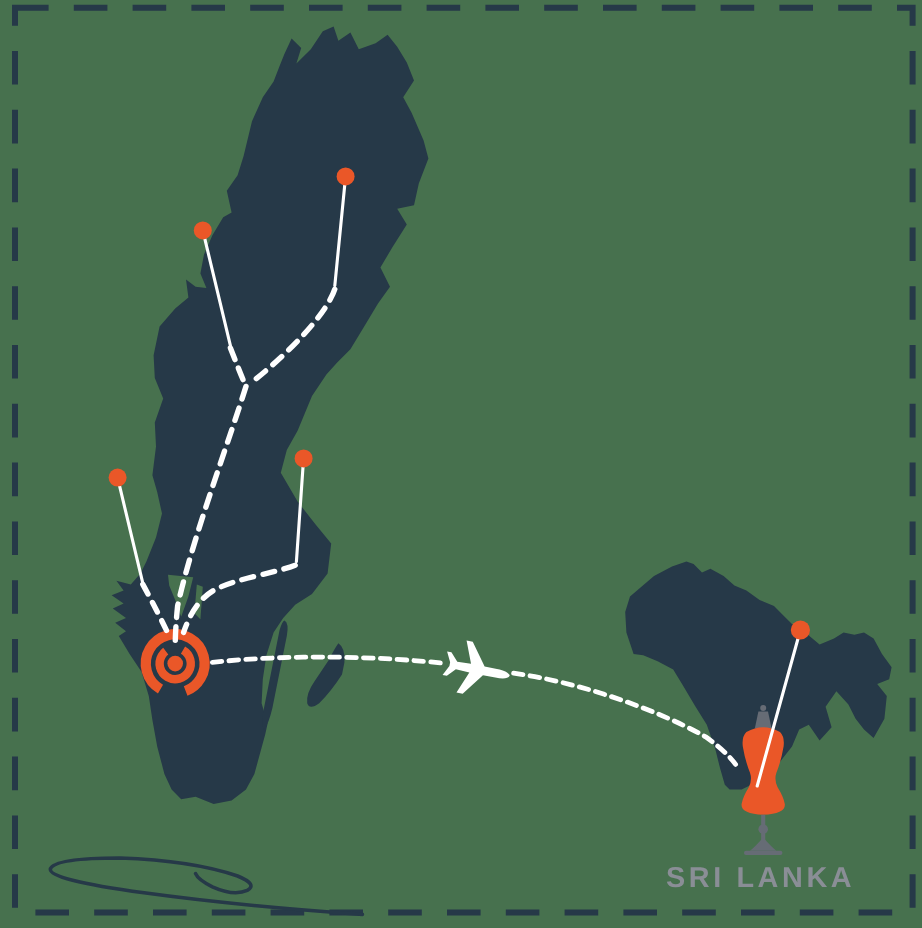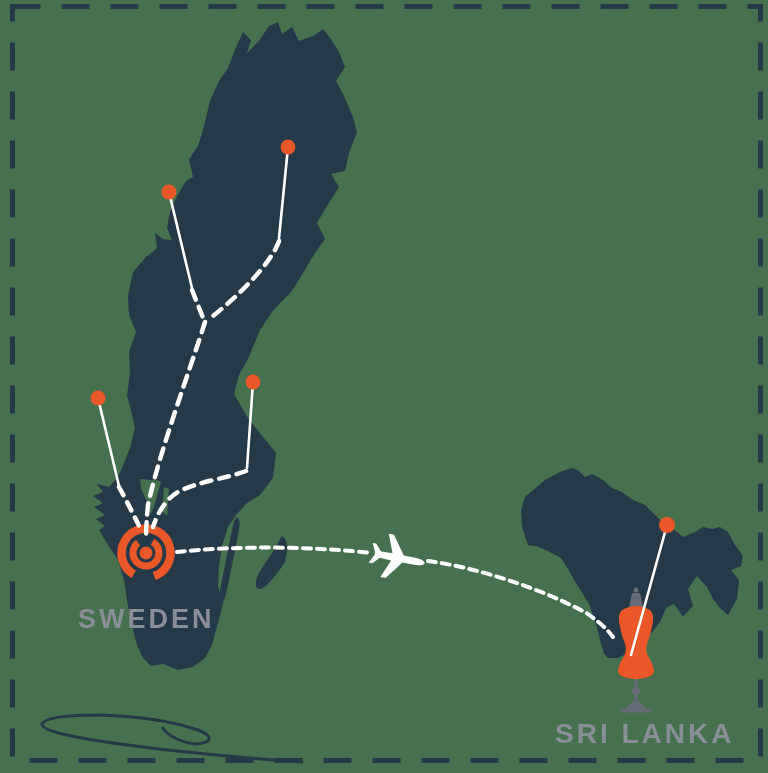--- a/index.html
+++ b/index.html
@@ -2,21 +2,21 @@
 <html><head>
 <meta charset="utf-8">
 <style>
   html,body{margin:0;padding:0;background:#47714E;}
   #canvas{position:relative;width:768px;height:773px;background:#47714E;overflow:hidden;
           font-family:"Liberation Sans",sans-serif;}
   #scene{position:absolute;left:0;top:0;}
   .label{position:absolute;color:#8A8E96;font-weight:bold;letter-spacing:3px;
          font-family:"Liberation Sans",sans-serif;user-select:none;}
   #label-sweden{left:78px;top:604px;font-size:27px;}
-  #label-srilanka{left:555px;top:718px;font-size:28px;}
+  #label-srilanka{left:555px;top:718px;font-size:24px;}
 </style>
 </head>
 <body>
 
 <div id="canvas">
   <svg id="scene" width="768" height="773" viewBox="0 0 768 773">
 
     <rect x="12.5" y="6.5" width="748" height="754" fill="none" stroke="#263948" stroke-width="5" stroke-dasharray="28 21"></rect>
 
     <path d="M 302,762 Q 200,755 120,744 Q 40,733 42,724 Q 46,715 100,715 Q 160,717 198,730
@@ -96,15 +96,14 @@
       <circle cx="636" cy="691" r="4" fill="#666C75"></circle>
       <rect x="634.3" y="693" width="3.4" height="10" fill="#666C75"></rect>
       <path d="M 636,698 Q 629,706 625,709 L 647,709 Q 643,706 636,698 Z" fill="#666C75"></path>
       <rect x="620" y="709" width="32" height="3.5" rx="1.7" fill="#666C75"></rect>
     </g>
 
     <line x1="667" y1="525" x2="631" y2="655" stroke="#FFFFFF" stroke-width="2.6" stroke-linecap="round"></line>
     <circle cx="667" cy="525" r="8" fill="#EA5728"></circle>
   </svg>
 
-  <div id="label-sweden" class="label">SWEDEN</div>
   <div id="label-srilanka" class="label">SRI LANKA</div>
 </div>
 
 </body></html>

